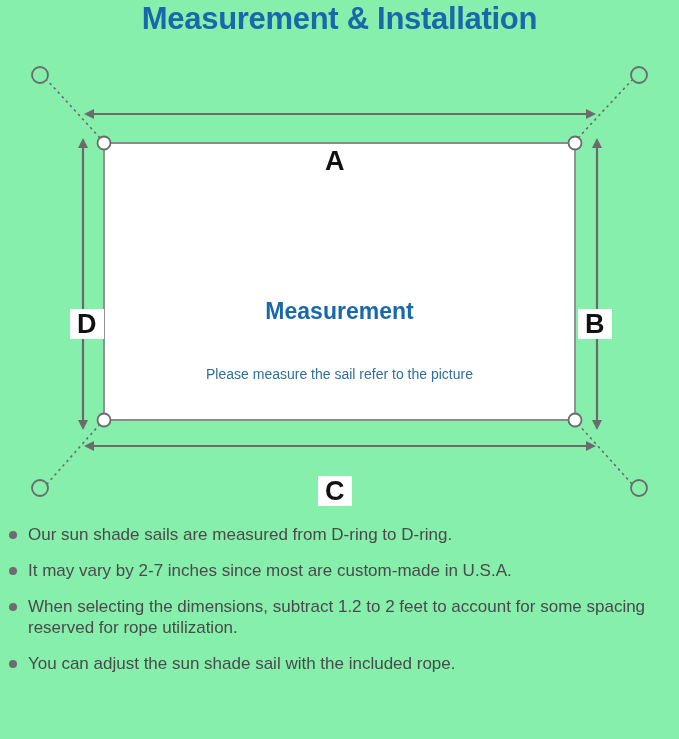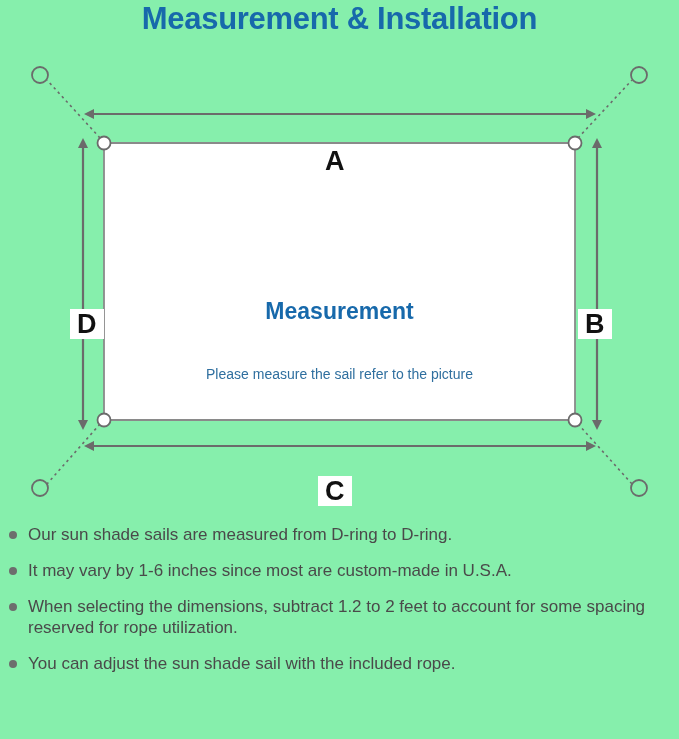--- a/index.html
+++ b/index.html
@@ -181,21 +181,21 @@
 
   <div class="notes">
 
     <div class="note">
       <span class="bullet"></span>
       <span class="note-text">Our sun shade sails are measured from D-ring to D-ring.</span>
     </div>
 
     <div class="note">
       <span class="bullet"></span>
-      <span class="note-text">It may vary by 1-6 inches since most are custom-made in U.S.A.</span>
+      <span class="note-text">It may vary by 2-7 inches since most are custom-made in U.S.A.</span>
     </div>
 
     <div class="note">
       <span class="bullet"></span>
       <span class="note-text">When selecting the dimensions, subtract 1.2 to 2 feet to account for some spacing reserved for rope utilization.</span>
     </div>
 
     <div class="note">
       <span class="bullet"></span>
       <span class="note-text">You can adjust the sun shade sail with the included rope.</span>

